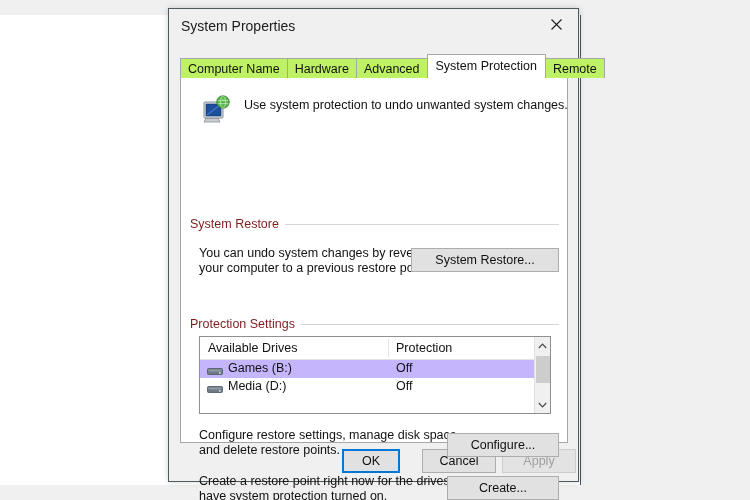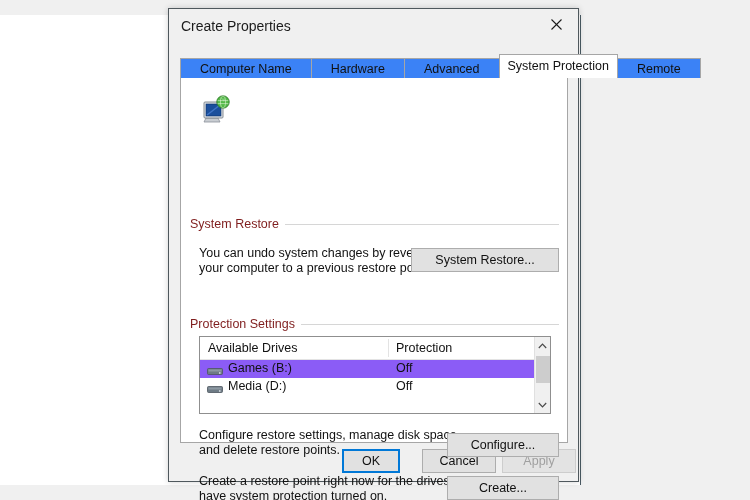--- a/index.html
+++ b/index.html
@@ -81,24 +81,24 @@
     top: 46px;
     width: 388px;
     height: 23px;
     display: flex;
     align-items: flex-end;
     z-index: 3;
   }
   .tab {
     height: 20px;
     line-height: 20px;
-    padding: 0 19px;
-    font-size: 12.5px;
-    color: #111;
-    background: #3b82f6;
+    padding: 0 7px;
+    font-size: 12.5px;
+    color: #111;
+    background: #bef264;
     border: 1px solid #a6a6a6;
     border-bottom: none;
     margin-right: -1px;
     white-space: nowrap;
     box-sizing: border-box;
   }
   .tab.active {
     height: 24px;
     line-height: 23px;
     background: #ffffff;
@@ -238,21 +238,21 @@
     height: 18px;
     background: #e3e3e3;
   }
   #list-body { position: relative; }
   .list-row {
     position: relative;
     height: 18px;
     display: flex;
     align-items: center;
   }
-  .list-row.hovered { background: #8b5cf6; }
+  .list-row.hovered { background: #c4b5fd; }
   .drive-icon {
     position: absolute;
     left: 7px;
     top: 3px;
     width: 16px;
     height: 13px;
   }
   .drive-label {
     position: absolute;
     left: 28px;
@@ -317,21 +317,21 @@
 </head>
 <body>
 
 <div id="bg-window"></div>
 <div id="bg-window-strip"></div>
 <div id="bg-accent-line"></div>
 
 <div id="dialog">
 
   <div id="titlebar">
-    <div id="title-text">Create Properties</div>
+    <div id="title-text">System Properties</div>
     <div id="close-button">
       <svg width="11" height="11" viewBox="0 0 11 11" aria-hidden="true">
         <line x1="0.5" y1="0.5" x2="10.5" y2="10.5" stroke="#1b1b1b" stroke-width="1.1"></line>
         <line x1="10.5" y1="0.5" x2="0.5" y2="10.5" stroke="#1b1b1b" stroke-width="1.1"></line>
       </svg>
     </div>
   </div>
 
   <div id="tabstrip">
     <div class="tab">Computer Name</div>
@@ -354,20 +354,21 @@
           <rect x="7" y="10" width="15" height="12" fill="#1b4f9c"></rect>
           <rect x="7" y="10" width="15" height="12" fill="none" stroke="#0d2f66" stroke-width="0.6"></rect>
           <path d="M8 21 L21 11" stroke="#4a7fd1" stroke-width="1.4" opacity="0.8"></path>
 
           <circle cx="24" cy="8" r="6.2" fill="#54b948" stroke="#2f7a28" stroke-width="0.9"></circle>
           <path d="M18.6 6.6 h10.8 M18.6 9.6 h10.8" stroke="#d8f0cf" stroke-width="0.7" opacity="0.9"></path>
           <ellipse cx="24" cy="8" rx="2.6" ry="6.1" fill="none" stroke="#d8f0cf" stroke-width="0.7" opacity="0.9"></ellipse>
           <path d="M22 4 l4 1 -1 3 z" fill="#ffffff" opacity="0.25"></path>
         </svg>
       </div>
+      <div id="header-text">Use system protection to undo unwanted system changes.</div>
     </div>
 
     <div class="groupbox" id="group-restore">
       <div class="group-line"></div>
       <div class="group-legend">System Restore</div>
       <div class="desc" style="left:9px; top:22px;">
         <div>You can undo system changes by reverting</div>
         <div>your computer to a previous restore point.</div>
       </div>
       <div class="btn" id="btn-system-restore">System Restore...</div>

